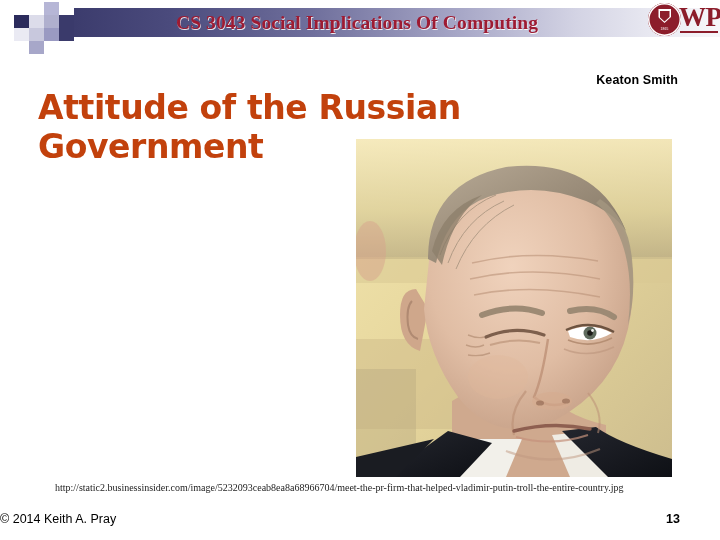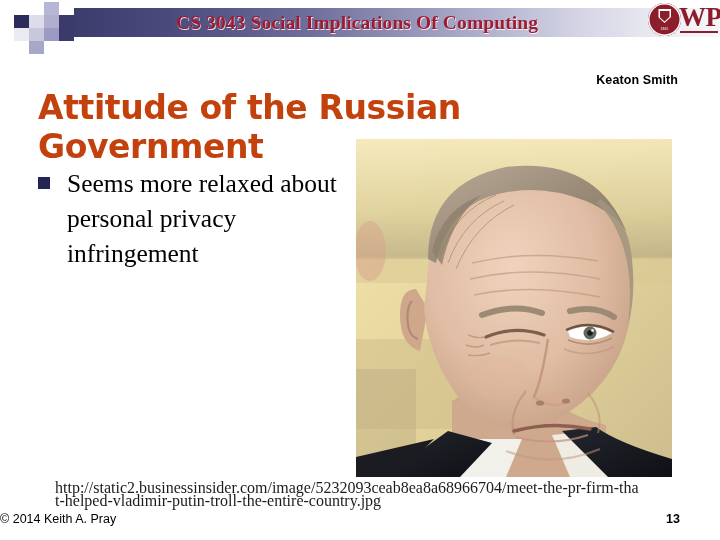--- a/index.html
+++ b/index.html
@@ -206,21 +206,21 @@
   }
   #photo svg { display: block; }
 
   
   #source-url {
     position: absolute;
     left: 55px;
     top: 482px;
     width: 585px;
     font-family: "Liberation Serif", serif;
-    font-size: 16px;
+    font-size: 10px;
     line-height: 12.5px;
     color: #1c1c1c;
     word-break: break-all;
   }
 
   
   #footer {
     position: absolute;
     left: 0;
     top: 512px;
@@ -284,21 +284,20 @@
       <div class="wpi-word">WPI</div>
       <div class="wpi-rule"></div>
     </div>
   </div>
 
   <div id="author">Keaton Smith</div>
 
   <h1 id="slide-title">Attitude of the Russian Government</h1>
 
   <div id="bullets">
-      <div class="bullet"><span class="marker" style="background: rgb(37, 37, 84);"></span><span>Seems more relaxed about personal privacy infringement</span></div>
     </div>
 
   <div id="photo" style="background: rgb(232, 216, 154);">
     <svg width="316" height="338" viewBox="0 0 316 338" xmlns="http://www.w3.org/2000/svg" role="img">
       <defs>
         <linearGradient id="bgWall" x1="0" y1="0" x2="1" y2="1">
           <stop offset="0%" stop-color="#f2e5ae"></stop>
           <stop offset="45%" stop-color="#e6d69c"></stop>
           <stop offset="100%" stop-color="#cdbd8e"></stop>
         </linearGradient>

